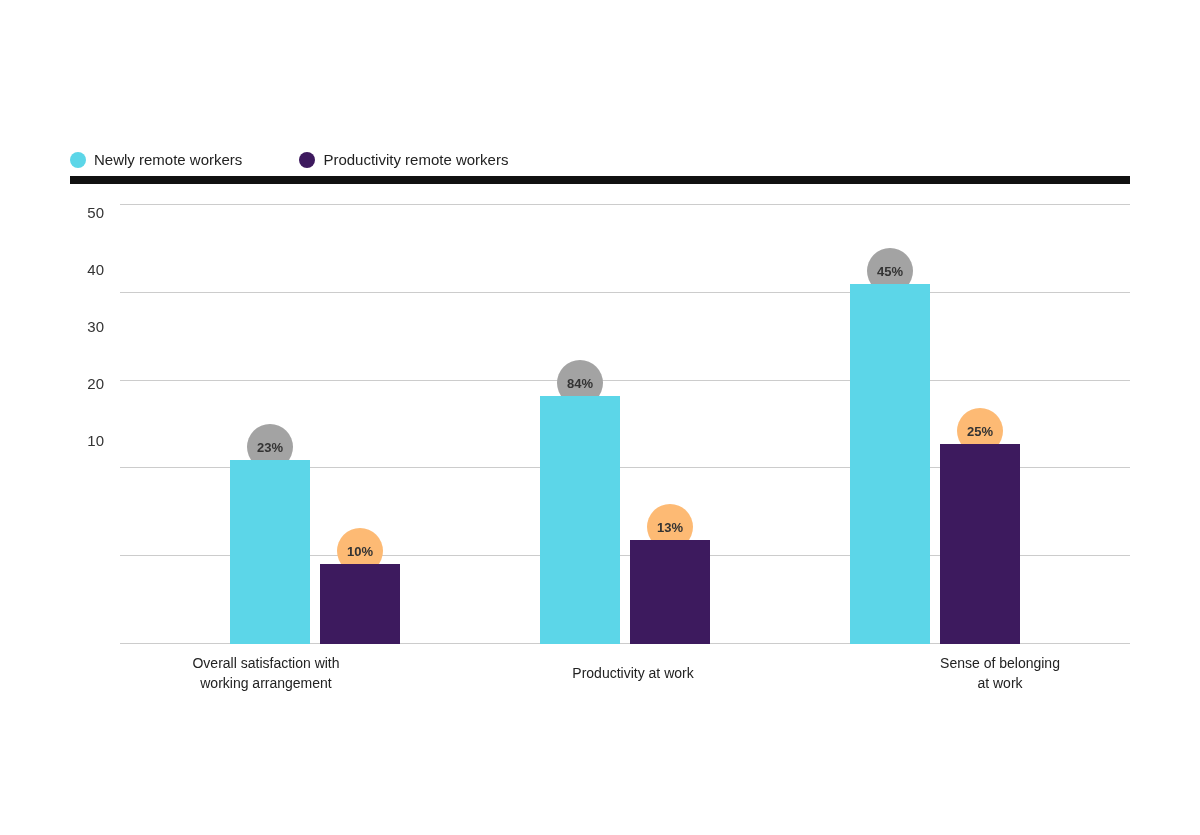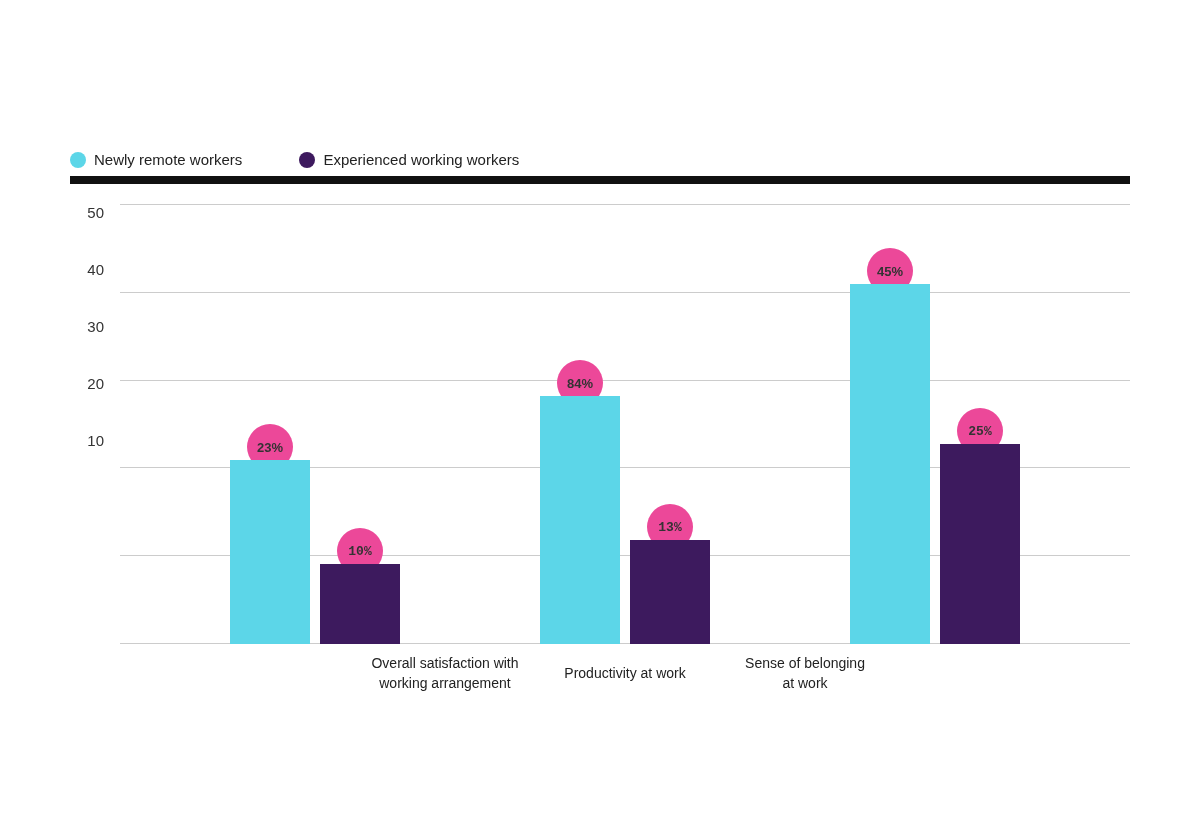--- a/index.html
+++ b/index.html
@@ -129,44 +129,43 @@
       width: 46px;
       height: 46px;
       display: flex;
       align-items: center;
       justify-content: center;
       font-size: 13px;
       font-weight: 700;
       color: #333;
     }
     .bubble-new {
-      background: #ec4899;
+      background: #a3a3a3;
       color: #333;
     }
     .bubble-exp {
-      background: #ec4899;
-      color: #333;
-      font-family: Liberation Mono, monospace;
+      background: #fdba74;
+      color: #333;
     }
     .bar-new {
       background: #5cd6e8;
       width: 80px;
     }
     .bar-exp {
       background: #3d1a5e;
       width: 80px;
     }
     .x-labels {
       position: absolute;
       bottom: 0;
-      left: 0;
+      left: 16px;
       right: 0;
       height: 60px;
       display: flex;
-      justify-content: center;
+      justify-content: space-between;
       padding: 0 40px;
     }
     .x-label {
       text-align: center;
       font-size: 14px;
       color: #222;
       line-height: 1.4;
       display: flex;
       align-items: center;
       justify-content: center;
@@ -178,21 +177,21 @@
 
 <div class="container">
 
   <div class="legend">
     <div class="legend-item">
       <div class="legend-dot legend-dot-new"></div>
       <span>Newly remote workers</span>
     </div>
     <div class="legend-item">
       <div class="legend-dot legend-dot-exp"></div>
-      <span>Experienced working workers</span>
+      <span>Productivity remote workers</span>
     </div>
   </div>
 
   <div class="thick-bar"></div>
 
   <div class="chart-area">
     <div class="y-axis">
 
     <div class="y-label">50</div>
         <div class="y-label">40</div>

